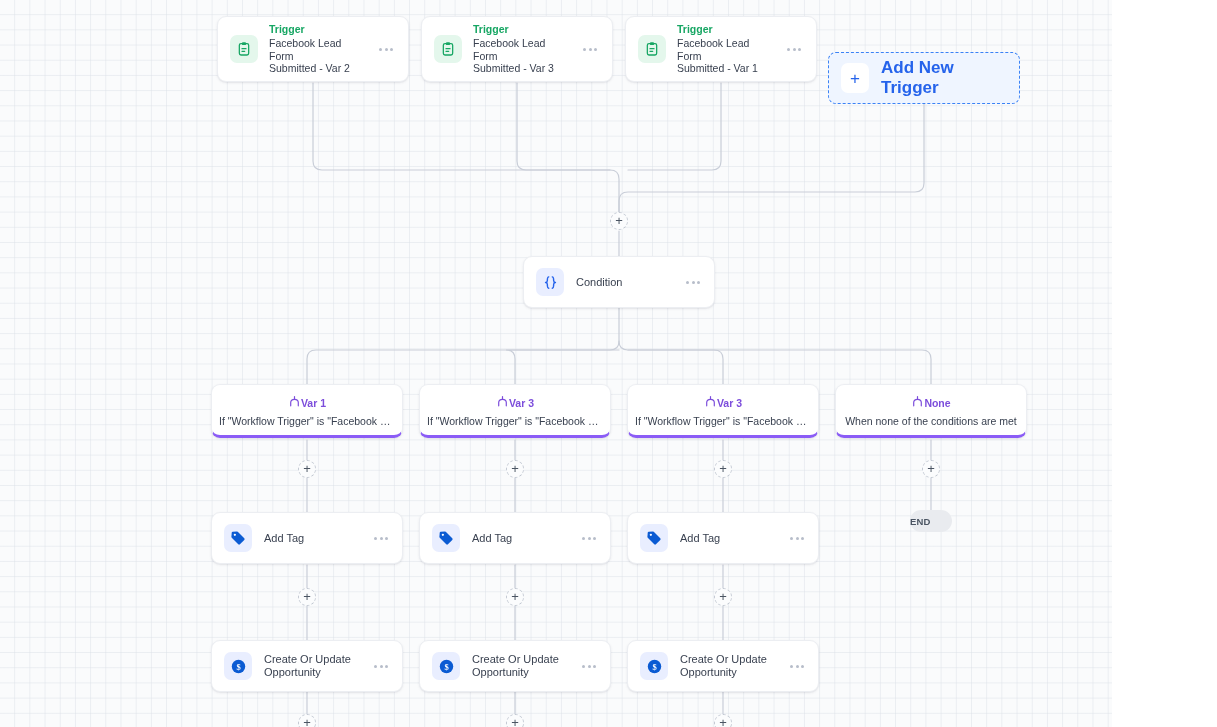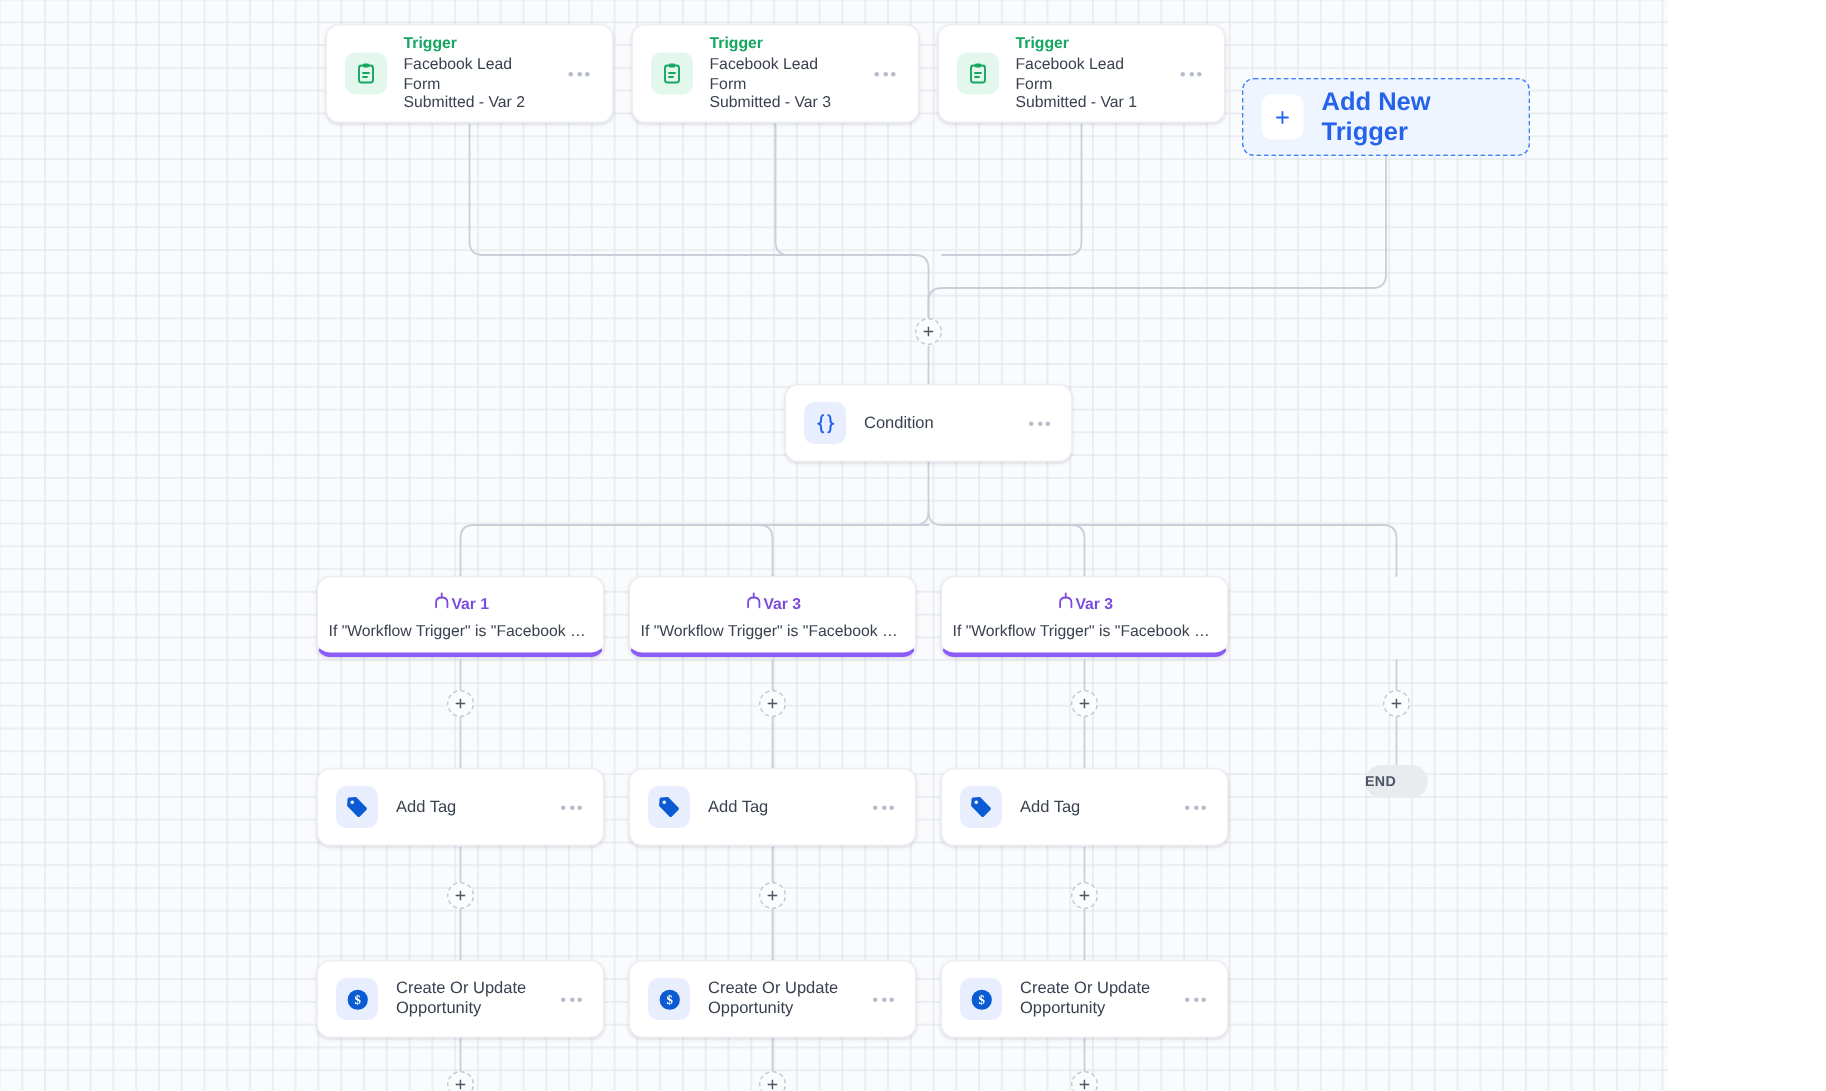--- a/index.html
+++ b/index.html
@@ -328,20 +328,32 @@
         <svg width="13" height="13" viewBox="0 0 24 24" fill="none" stroke="#7c4ddb" stroke-width="2.2" stroke-linecap="round" stroke-linejoin="round">
           <path d="M5 20 L5 14 Q5 8 12 8 Q19 8 19 14 L19 20"></path>
           <path d="M12 8 L12 3"></path>
         </svg>
       </span>
       <span class="branch-name">Var 3</span>
     </div>
     <div class="branch-sub">If "Workflow Trigger" is "Facebook Le…</div>
   </div>
 
+  <div class="node branch-card" style="left:835px; top:384px;">
+    <div class="branch-head">
+      <span>
+        <svg width="13" height="13" viewBox="0 0 24 24" fill="none" stroke="#7c4ddb" stroke-width="2.2" stroke-linecap="round" stroke-linejoin="round">
+          <path d="M5 20 L5 14 Q5 8 12 8 Q19 8 19 14 L19 20"></path>
+          <path d="M12 8 L12 3"></path>
+        </svg>
+      </span>
+      <span class="branch-name">None</span>
+    </div>
+    <div class="branch-sub">When none of the conditions are met</div>
+  </div>
 
   <div class="plus-handle" style="left:307px; top:469px;">
     <span>+</span>
   </div>
   <div class="plus-handle" style="left:515px; top:469px;">
     <span>+</span>
   </div>
   <div class="plus-handle" style="left:723px; top:469px;">
     <span>+</span>
   </div>

